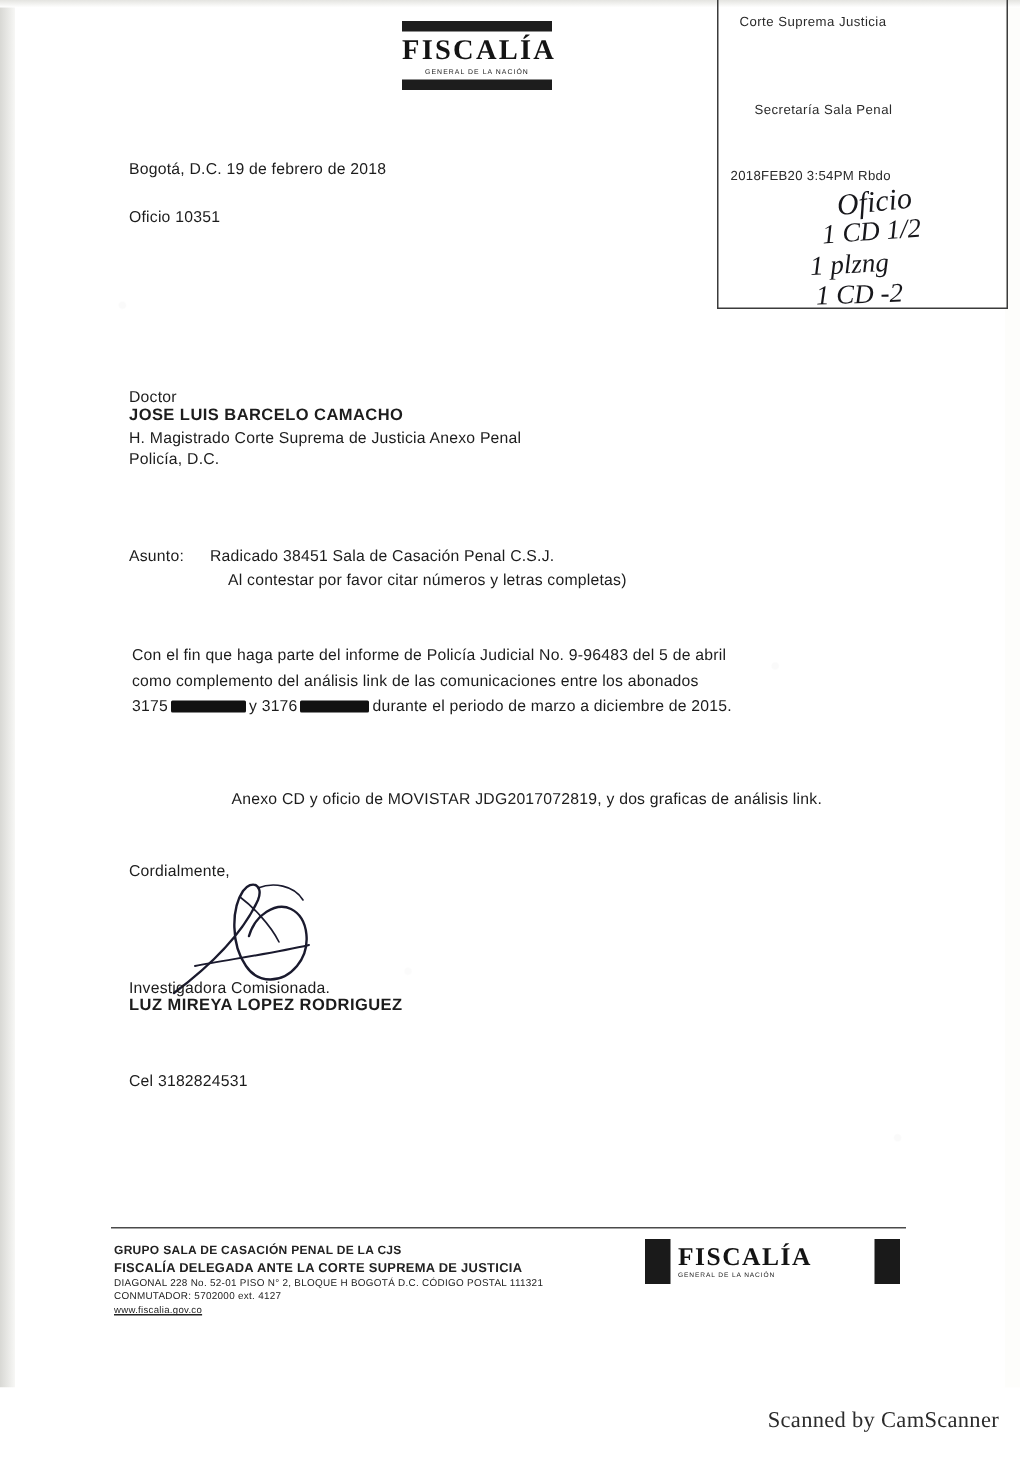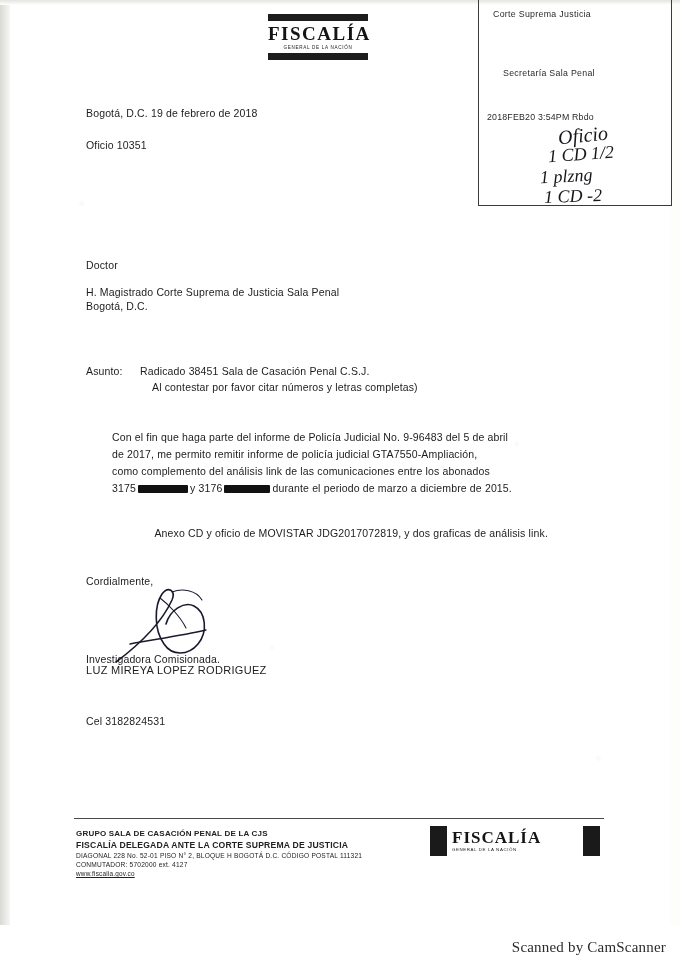--- a/index.html
+++ b/index.html
@@ -151,21 +151,20 @@
 
   .asunto-label { left: 86px; top: 364px; }
   .asunto-text  { left: 140px; top: 364px; }
   .asunto-2     { left: 152px; top: 380px; }
 
   .para1 {
     left: 88px; top: 429px;
     width: 456px;
     text-align: justify;
     line-height: 1.62;
-    margin-left: 24px;
   }
   .para1 .ln { display: block; white-space: nowrap; }
   .redact {
     display: inline-block;
     background: #111;
     height: 8px;
     vertical-align: middle;
     margin: 0 2px;
     border-radius: 1px;
   }
@@ -182,21 +181,21 @@
   
   .signature {
     position: absolute;
     left: 110px;
     top: 582px;
     width: 160px;
     height: 90px;
   }
   .signature svg { display: block; }
 
-  .sig-name  { left: 86px; top: 663px; font-weight: normal; font-size: 11px; letter-spacing: 0.3px; }
+  .sig-name  { left: 86px; top: 663px; font-weight: bold; font-size: 11px; letter-spacing: 0.3px; }
   .sig-role  { left: 86px; top: 652px; }
   .sig-cel   { left: 86px; top: 694px; margin-top: 20px; }
   .sig-mail  { left: 86px; top: 710px; }
 
   
   .footer-rule {
     position: absolute;
     left: 74px;
     top: 818px;
     width: 530px;
@@ -297,30 +296,30 @@
     <span class="hw1">Oficio</span>
     <span class="hw2">1 CD 1/2</span>
     <span class="hw3">1 plzng</span>
     <span class="hw4">1 CD -2</span>
   </div>
 
   <div class="txt city-date">Bogotá, D.C. 19 de febrero de 2018</div>
   <div class="txt oficio">Oficio 10351</div>
 
   <div class="txt rec-doctor">Doctor</div>
-  <div class="txt rec-role">H. Magistrado Corte Suprema de Justicia Sala Penal</div>
-  <div class="txt rec-city">Bogotá, D.C.</div>
+  <div class="txt rec-name">JOSE LUIS BARCELO CAMACHO</div>
+  <div class="txt rec-role">H. Magistrado Corte Suprema de Justicia Anexo Penal</div>
+  <div class="txt rec-city">Policía, D.C.</div>
 
   <div class="txt asunto-label">Asunto:</div>
   <div class="txt asunto-text">Radicado 38451 Sala de Casación  Penal C.S.J.</div>
   <div class="txt asunto-2">Al contestar por favor citar  números  y letras completas)</div>
 
   <div class="txt para1">
     <span class="ln">Con el fin que haga parte del informe de Policía Judicial  No. 9-96483 del 5 de abril</span>
-    <span class="ln">de 2017,   me permito remitir  informe  de policía judicial  GTA7550-Ampliación,</span>
     <span class="ln">como complemento del análisis link  de las comunicaciones entre  los abonados</span>
     <span class="ln">3175<i class="redact r-w50"></i>y 3176<i class="redact r-w46"></i>durante el periodo de marzo a diciembre de 2015.</span>
   </div>
 
   <div class="txt para2">Anexo CD y oficio de MOVISTAR JDG2017072819, y dos graficas de análisis link.</div>
 
   <div class="txt cordialmente">Cordialmente,</div>
 
   <div class="signature">
     <svg width="160" height="90" viewBox="0 0 160 90" fill="none" xmlns="http://www.w3.org/2000/svg">

